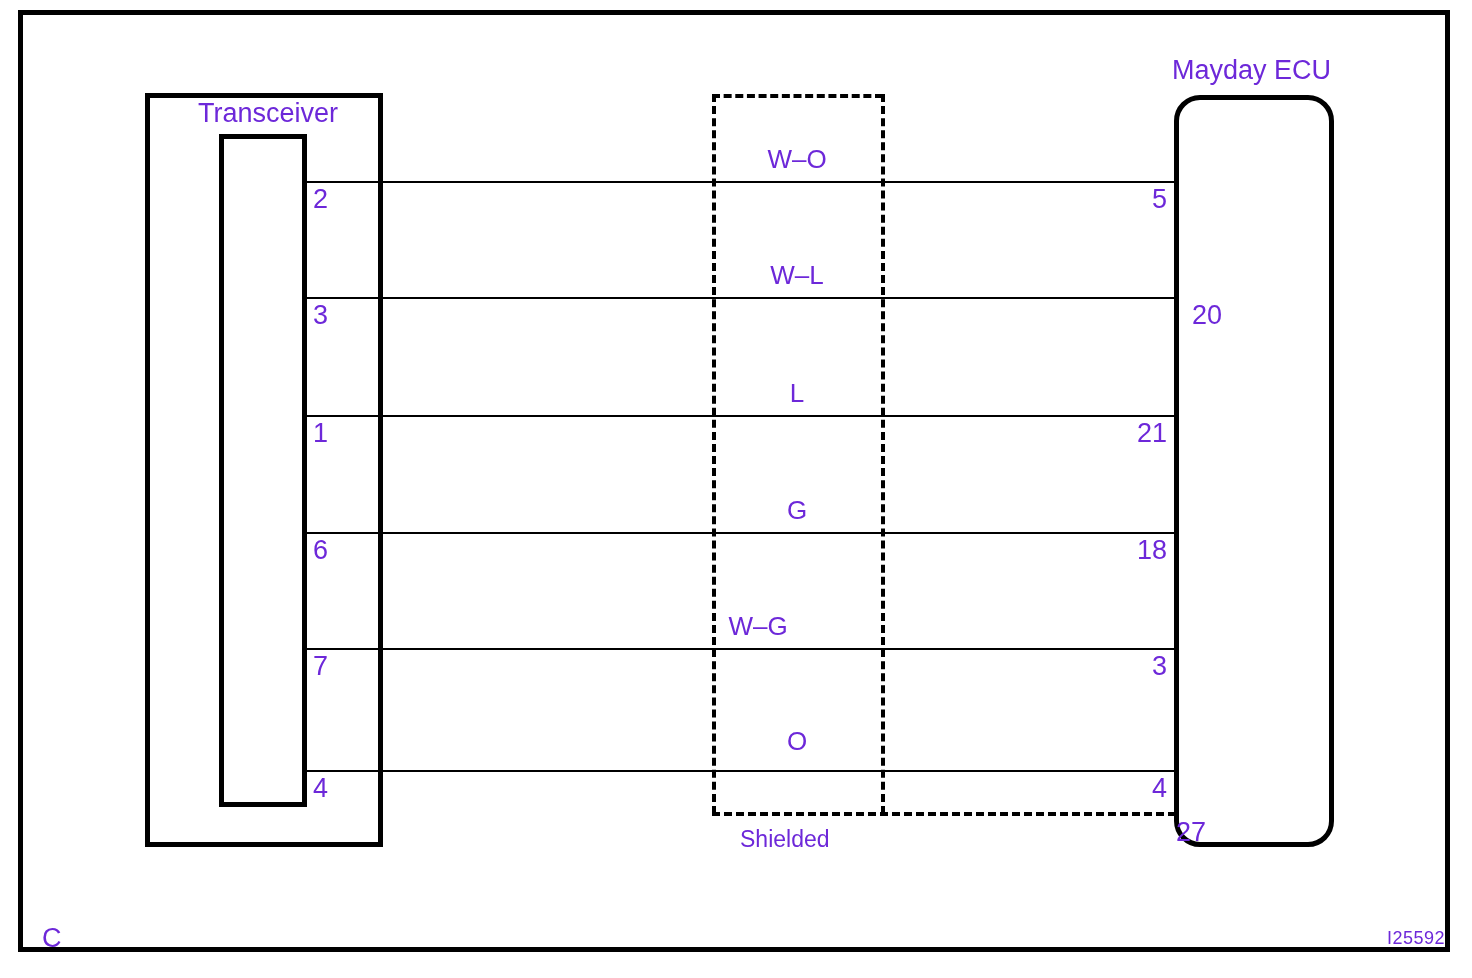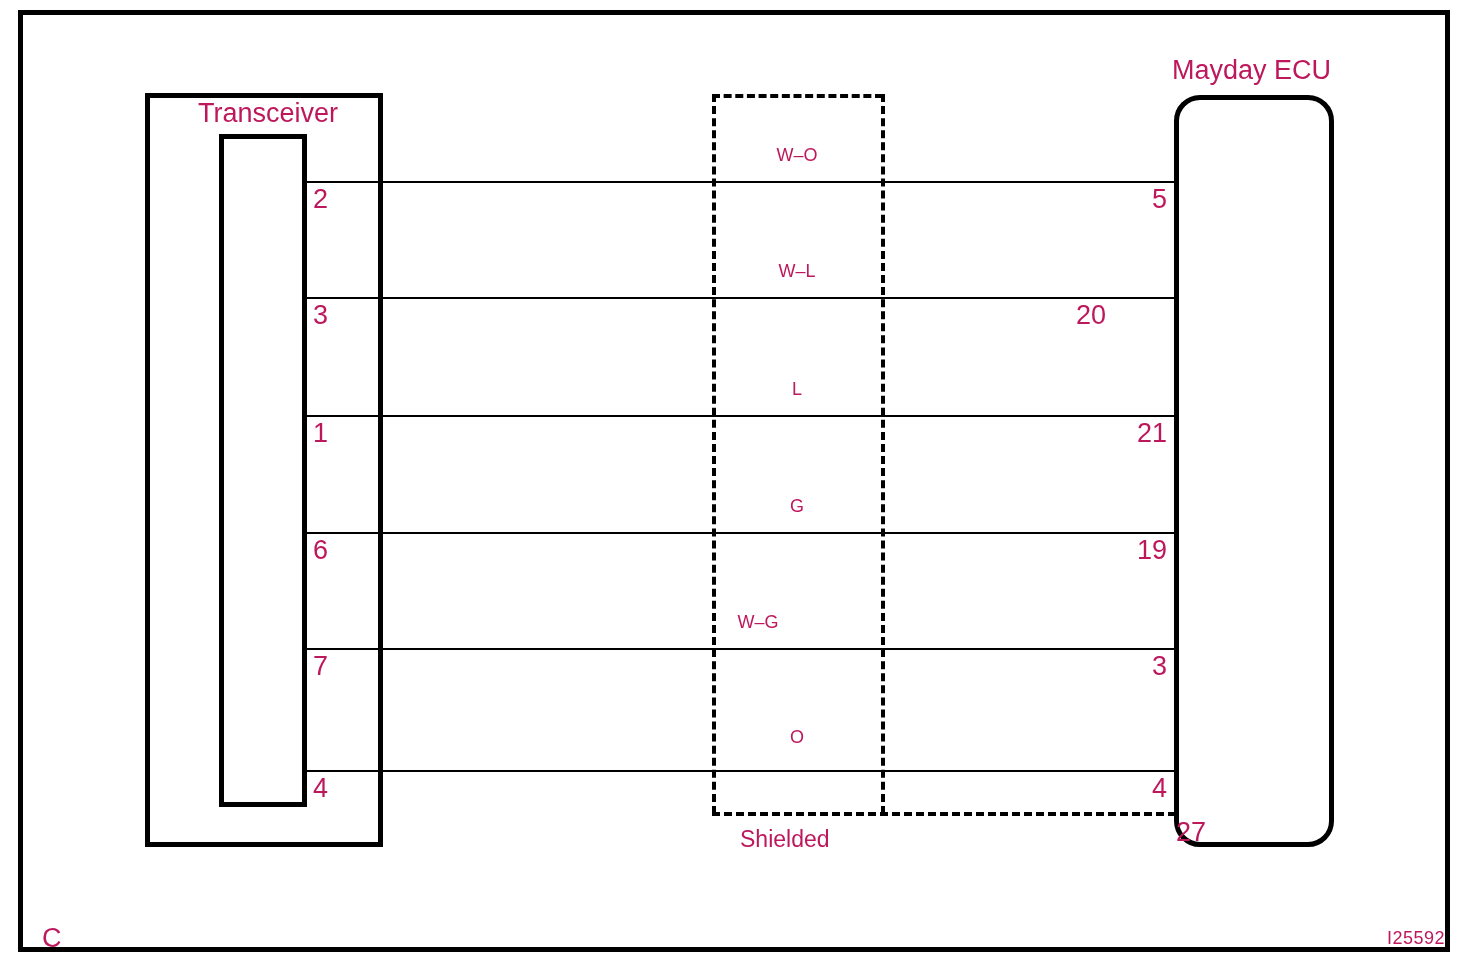--- a/index.html
+++ b/index.html
@@ -48,29 +48,29 @@
   }
   .dash-h {
     position: absolute;
     height: 0;
     border-top: 4px dashed #000000;
   }
   
   .lbl {
     position: absolute;
     font-family: "Liberation Sans", sans-serif;
-    color: #be185d;
+    color: #6d28d9;
     white-space: nowrap;
     line-height: 1;
   }
   .title-lbl {
     font-size: 27px;
   }
   .wire-lbl {
-    font-size: 18px;
+    font-size: 26px;
     transform: translateX(-50%);
     text-align: center;
   }
   .pin-lbl {
     font-size: 27px;
   }
   .pin-left {
     text-align: left;
   }
   .pin-right {
@@ -121,31 +121,31 @@
   <div class="lbl shield-lbl" style="left:740px; top:828px;">Shielded</div>
 
   <div class="hline" style="left:306px; top:181px; width:870px;"></div>
   <div class="lbl wire-lbl" style="left:797px; top:146px;">W–O</div>
   <div class="lbl pin-lbl pin-left" style="left:313px; top:186px;">2</div>
   <div class="lbl pin-lbl pin-right" style="left:1167px; top:186px;">5</div>
 
   <div class="hline" style="left:306px; top:297px; width:870px;"></div>
   <div class="lbl wire-lbl" style="left:797px; top:262px;">W–L</div>
   <div class="lbl pin-lbl pin-left" style="left:313px; top:302px;">3</div>
-  <div class="lbl pin-lbl pin-right" style="left:1106px; top:302px;">20</div>
+  <div class="lbl pin-lbl pin-right" style="left:1222px; top:302px;">20</div>
 
   <div class="hline" style="left:306px; top:415px; width:870px;"></div>
   <div class="lbl wire-lbl" style="left:797px; top:380px;">L</div>
   <div class="lbl pin-lbl pin-left" style="left:313px; top:420px;">1</div>
   <div class="lbl pin-lbl pin-right" style="left:1167px; top:420px;">21</div>
 
   <div class="hline" style="left:306px; top:532px; width:870px;"></div>
   <div class="lbl wire-lbl" style="left:797px; top:497px;">G</div>
   <div class="lbl pin-lbl pin-left" style="left:313px; top:537px;">6</div>
-  <div class="lbl pin-lbl pin-right" style="left:1167px; top:537px;">19</div>
+  <div class="lbl pin-lbl pin-right" style="left:1167px; top:537px;">18</div>
 
   <div class="hline" style="left:306px; top:648px; width:870px;"></div>
   <div class="lbl wire-lbl" style="left:758px; top:613px;">W–G</div>
   <div class="lbl pin-lbl pin-left" style="left:313px; top:653px;">7</div>
   <div class="lbl pin-lbl pin-right" style="left:1167px; top:653px;">3</div>
 
   <div class="hline" style="left:306px; top:770px; width:870px;"></div>
   <div class="lbl wire-lbl" style="left:797px; top:728px;">O</div>
   <div class="lbl pin-lbl pin-left" style="left:313px; top:775px;">4</div>
   <div class="lbl pin-lbl pin-right" style="left:1167px; top:775px;">4</div>

